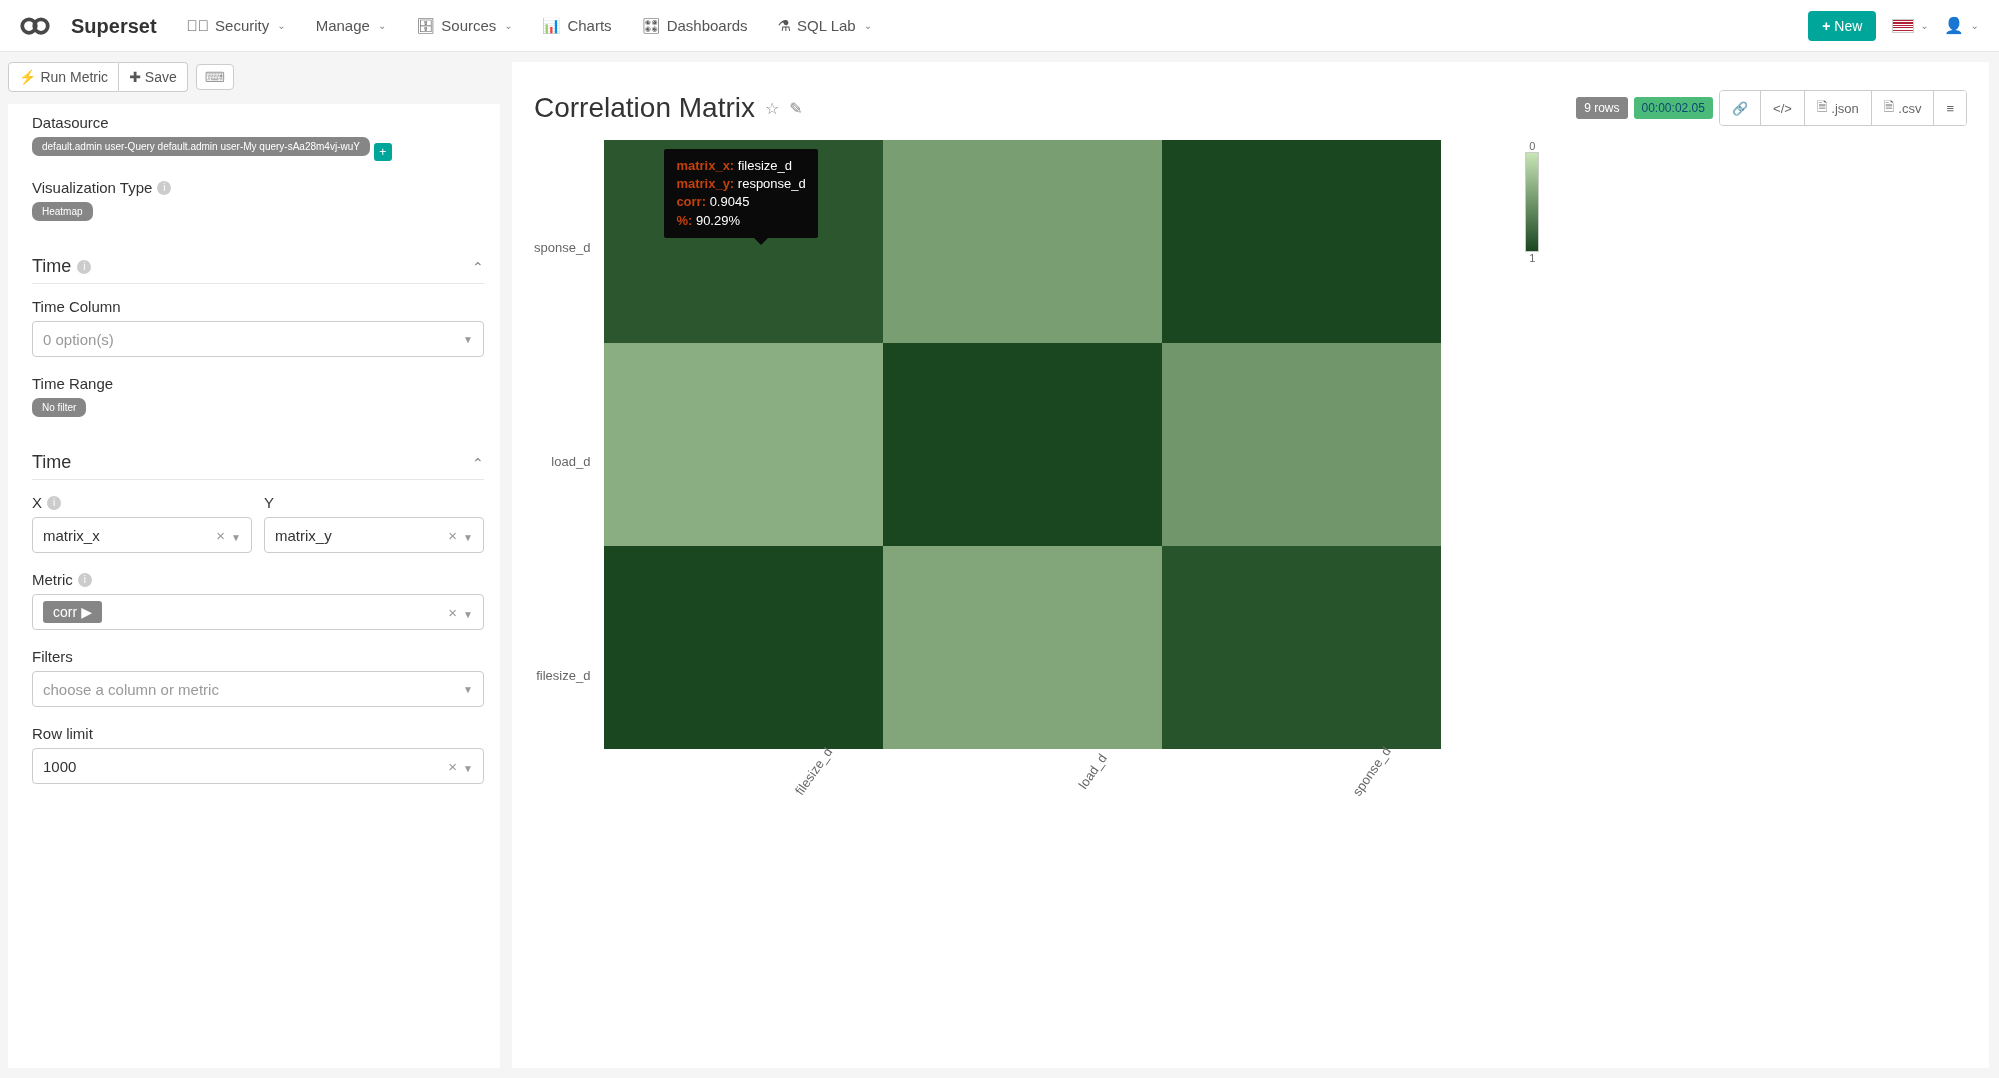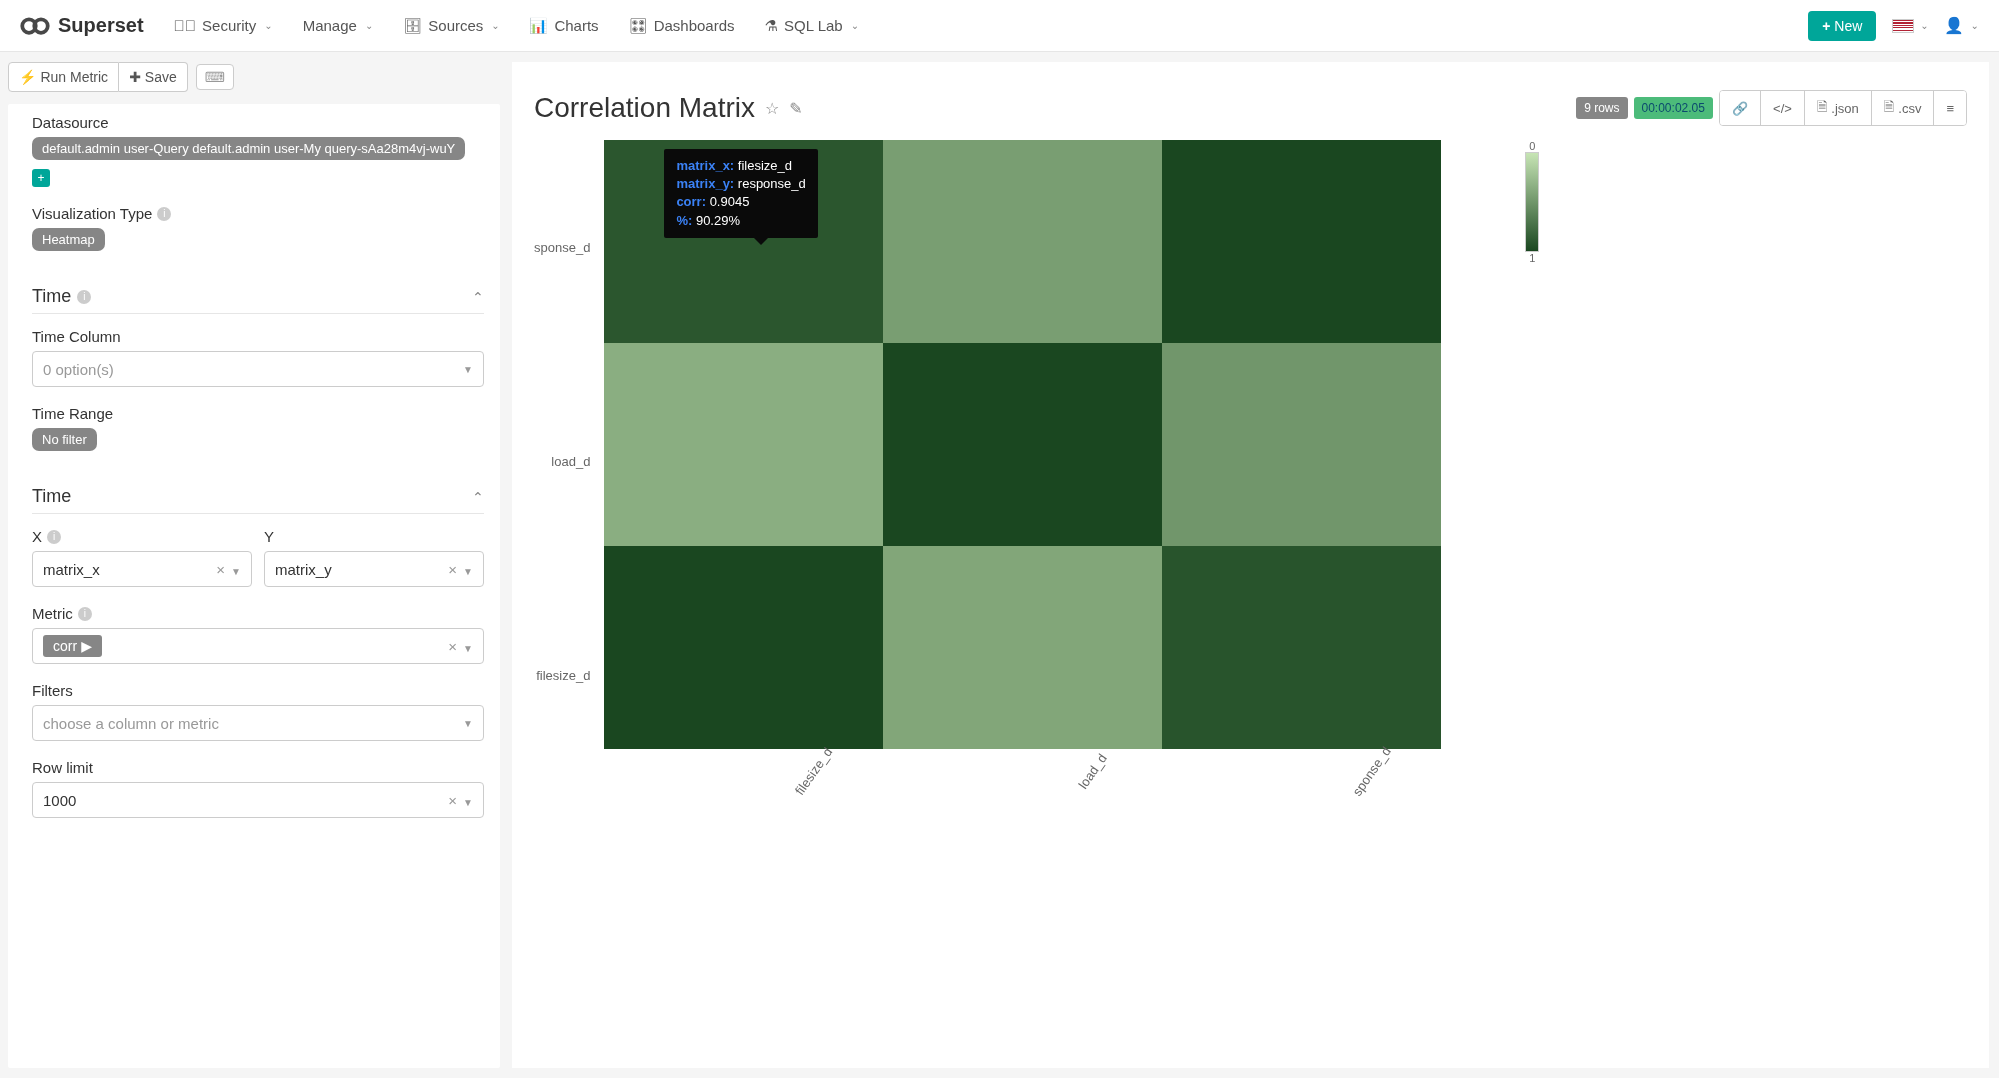--- a/index.html
+++ b/index.html
@@ -1,20 +1,20 @@
 <!DOCTYPE html>
 <html><head>
 <meta charset="utf-8">
 <style>
 * { box-sizing: border-box; margin: 0; padding: 0; }
 body { font-family: -apple-system, BlinkMacSystemFont, "Segoe UI", Helvetica, Arial, sans-serif; background: #f5f5f5; color: #333; font-size: 14px; }
 
 
 .navbar { background: #fff; height: 52px; display: flex; align-items: center; padding: 0 20px; border-bottom: 1px solid #e6e6e6; }
-.brand { display: flex; align-items: center; gap: 8px; font-weight: 700; font-size: 20px; color: #333; margin-right: 30px; }
+.brand { display: flex; align-items: flex-end; gap: 21px; font-weight: 700; font-size: 20px; color: #333; margin-right: 30px; }
 .brand svg { width: 30px; height: 24px; }
 .nav-items { display: flex; gap: 30px; flex: 1; }
 .nav-item { display: flex; align-items: center; gap: 6px; color: #555; font-size: 15px; cursor: pointer; }
 .caret { font-size: 10px; color: #888; margin-left: 2px; }
 .nav-right { display: flex; align-items: center; gap: 16px; }
 .btn-new { background: #00A699; color: #fff; border: none; padding: 7px 14px; border-radius: 4px; font-size: 14px; font-weight: 500; cursor: pointer; }
 .flag { width: 22px; height: 14px; background: linear-gradient(to bottom, #b22234 0 10%, #fff 10% 20%, #b22234 20% 30%, #fff 30% 40%, #b22234 40% 50%, #fff 50% 60%, #b22234 60% 70%, #fff 70% 80%, #b22234 80% 90%, #fff 90% 100%); position: relative; border:1px solid #ccc;}
 .user-ico { font-size: 16px; color:#444; }
 
 
@@ -24,21 +24,21 @@
 .btn-outline { background: #fff; border: 1px solid #ccc; padding: 6px 10px; border-radius: 4px; font-size: 14px; color: #555; cursor: pointer; display: flex; align-items: center; gap: 4px; }
 .btn-group { display:flex; }
 .btn-group .btn-outline:first-child { border-top-right-radius:0; border-bottom-right-radius:0; }
 .btn-group .btn-outline:last-child { border-top-left-radius:0; border-bottom-left-radius:0; border-left:none;}
 .kbd-ico { background:#fff; border:1px solid #ccc; padding:4px 8px; border-radius:4px; color:#999;}
 
 .config-panel { background: #fff; height: 100%; overflow-y: auto; padding: 10px 16px 20px 24px; border-radius:2px; position:relative; }
 .config-panel::-webkit-scrollbar{width:10px}.config-panel::-webkit-scrollbar-thumb{background:#ccc;border-radius:5px}
 .field-label { font-size: 15px; color: #333; margin-bottom: 6px; display:flex; align-items:center; gap:5px;}
 .info-ico { width:14px;height:14px;border-radius:50%;background:#ccc;color:#fff;font-size:10px;display:inline-flex;align-items:center;justify-content:center;font-style:normal;}
-.pill-grey { background: #868686; color: #fff; padding: 4px 10px; font-size: 13px; border-radius: 7px; display: inline-block; overflow:hidden; text-overflow:ellipsis; white-space:nowrap; max-width:100%; }
+.pill-grey { background: #868686; color: #fff; padding: 4px 10px; font-size: 10px; border-radius: 7px; display: inline-block; overflow:hidden; text-overflow:ellipsis; white-space:nowrap; max-width:100%; }
 .pill-corr { background:#868686; color:#fff; padding:3px 10px; border-radius:3px; font-size:14px; display:inline-flex; align-items:center; gap:4px;}
 .add-btn { background:#00A699; color:#fff; width:18px;height:18px; border-radius:3px; display:inline-flex;align-items:center;justify-content:center;font-size:12px; margin-top:6px; cursor:pointer;}
 .field-block { margin-bottom: 18px; }
 
 .section-header { border-bottom:1px solid #e6e6e6; padding:14px 0 6px 0; display:flex; justify-content:space-between; align-items:center; margin-bottom:14px;}
 .section-title { font-size:18px; font-weight:400; color:#333; display:flex;align-items:center;gap:6px;}
 .section-chev { color:#888; transform:rotate(180deg); font-size:14px;}
 
 .select-box { border:1px solid #ccc; border-radius:4px; padding:6px 10px; display:flex; align-items:center; justify-content:space-between; background:#fff; color:#333; font-size:15px; min-height:36px;}
 .select-box.ph { color:#999; }
@@ -70,21 +70,21 @@
 .cell { width:100%; height:100%; }
 .x-labels { display:flex; margin-left:64px;}
 .x-labels div { width:279px; text-align:center; font-size:13px; color:#666; transform:rotate(-55deg); transform-origin:center top; margin-top:18px;}
 .colorbar { display:flex; flex-direction:column; align-items:center; margin-left:10px;}
 .cbar-grad { width:14px; height:100px; background:linear-gradient(to bottom, #c7e5b5, #1a4720); border:1px solid #ccc;}
 .cbar-lbl { font-size:11px; color:#666; }
 
 
 .tooltip { position:absolute; top:9px; left:60px; background:#0a0a0a; color:#fff; padding:8px 12px; font-size:13px; border-radius:2px; line-height:1.4; z-index:10;}
 .tooltip::after { content:''; position:absolute; bottom:-7px; left:90px; border:7px solid transparent; border-top-color:#0a0a0a; border-bottom:none;}
-.tooltip b { color:#3b82f6; }
+.tooltip b { color:#c2410c; }
 </style>
 </head>
 <body>
 
 <div class="navbar">
   <div class="brand">
     <svg viewBox="0 0 40 24">
         <circle cx="12" cy="12" r="9" fill="none" stroke="#484848" stroke-width="5"></circle>
         <circle cx="28" cy="12" r="9" fill="none" stroke="#484848" stroke-width="5"></circle>
       </svg>

